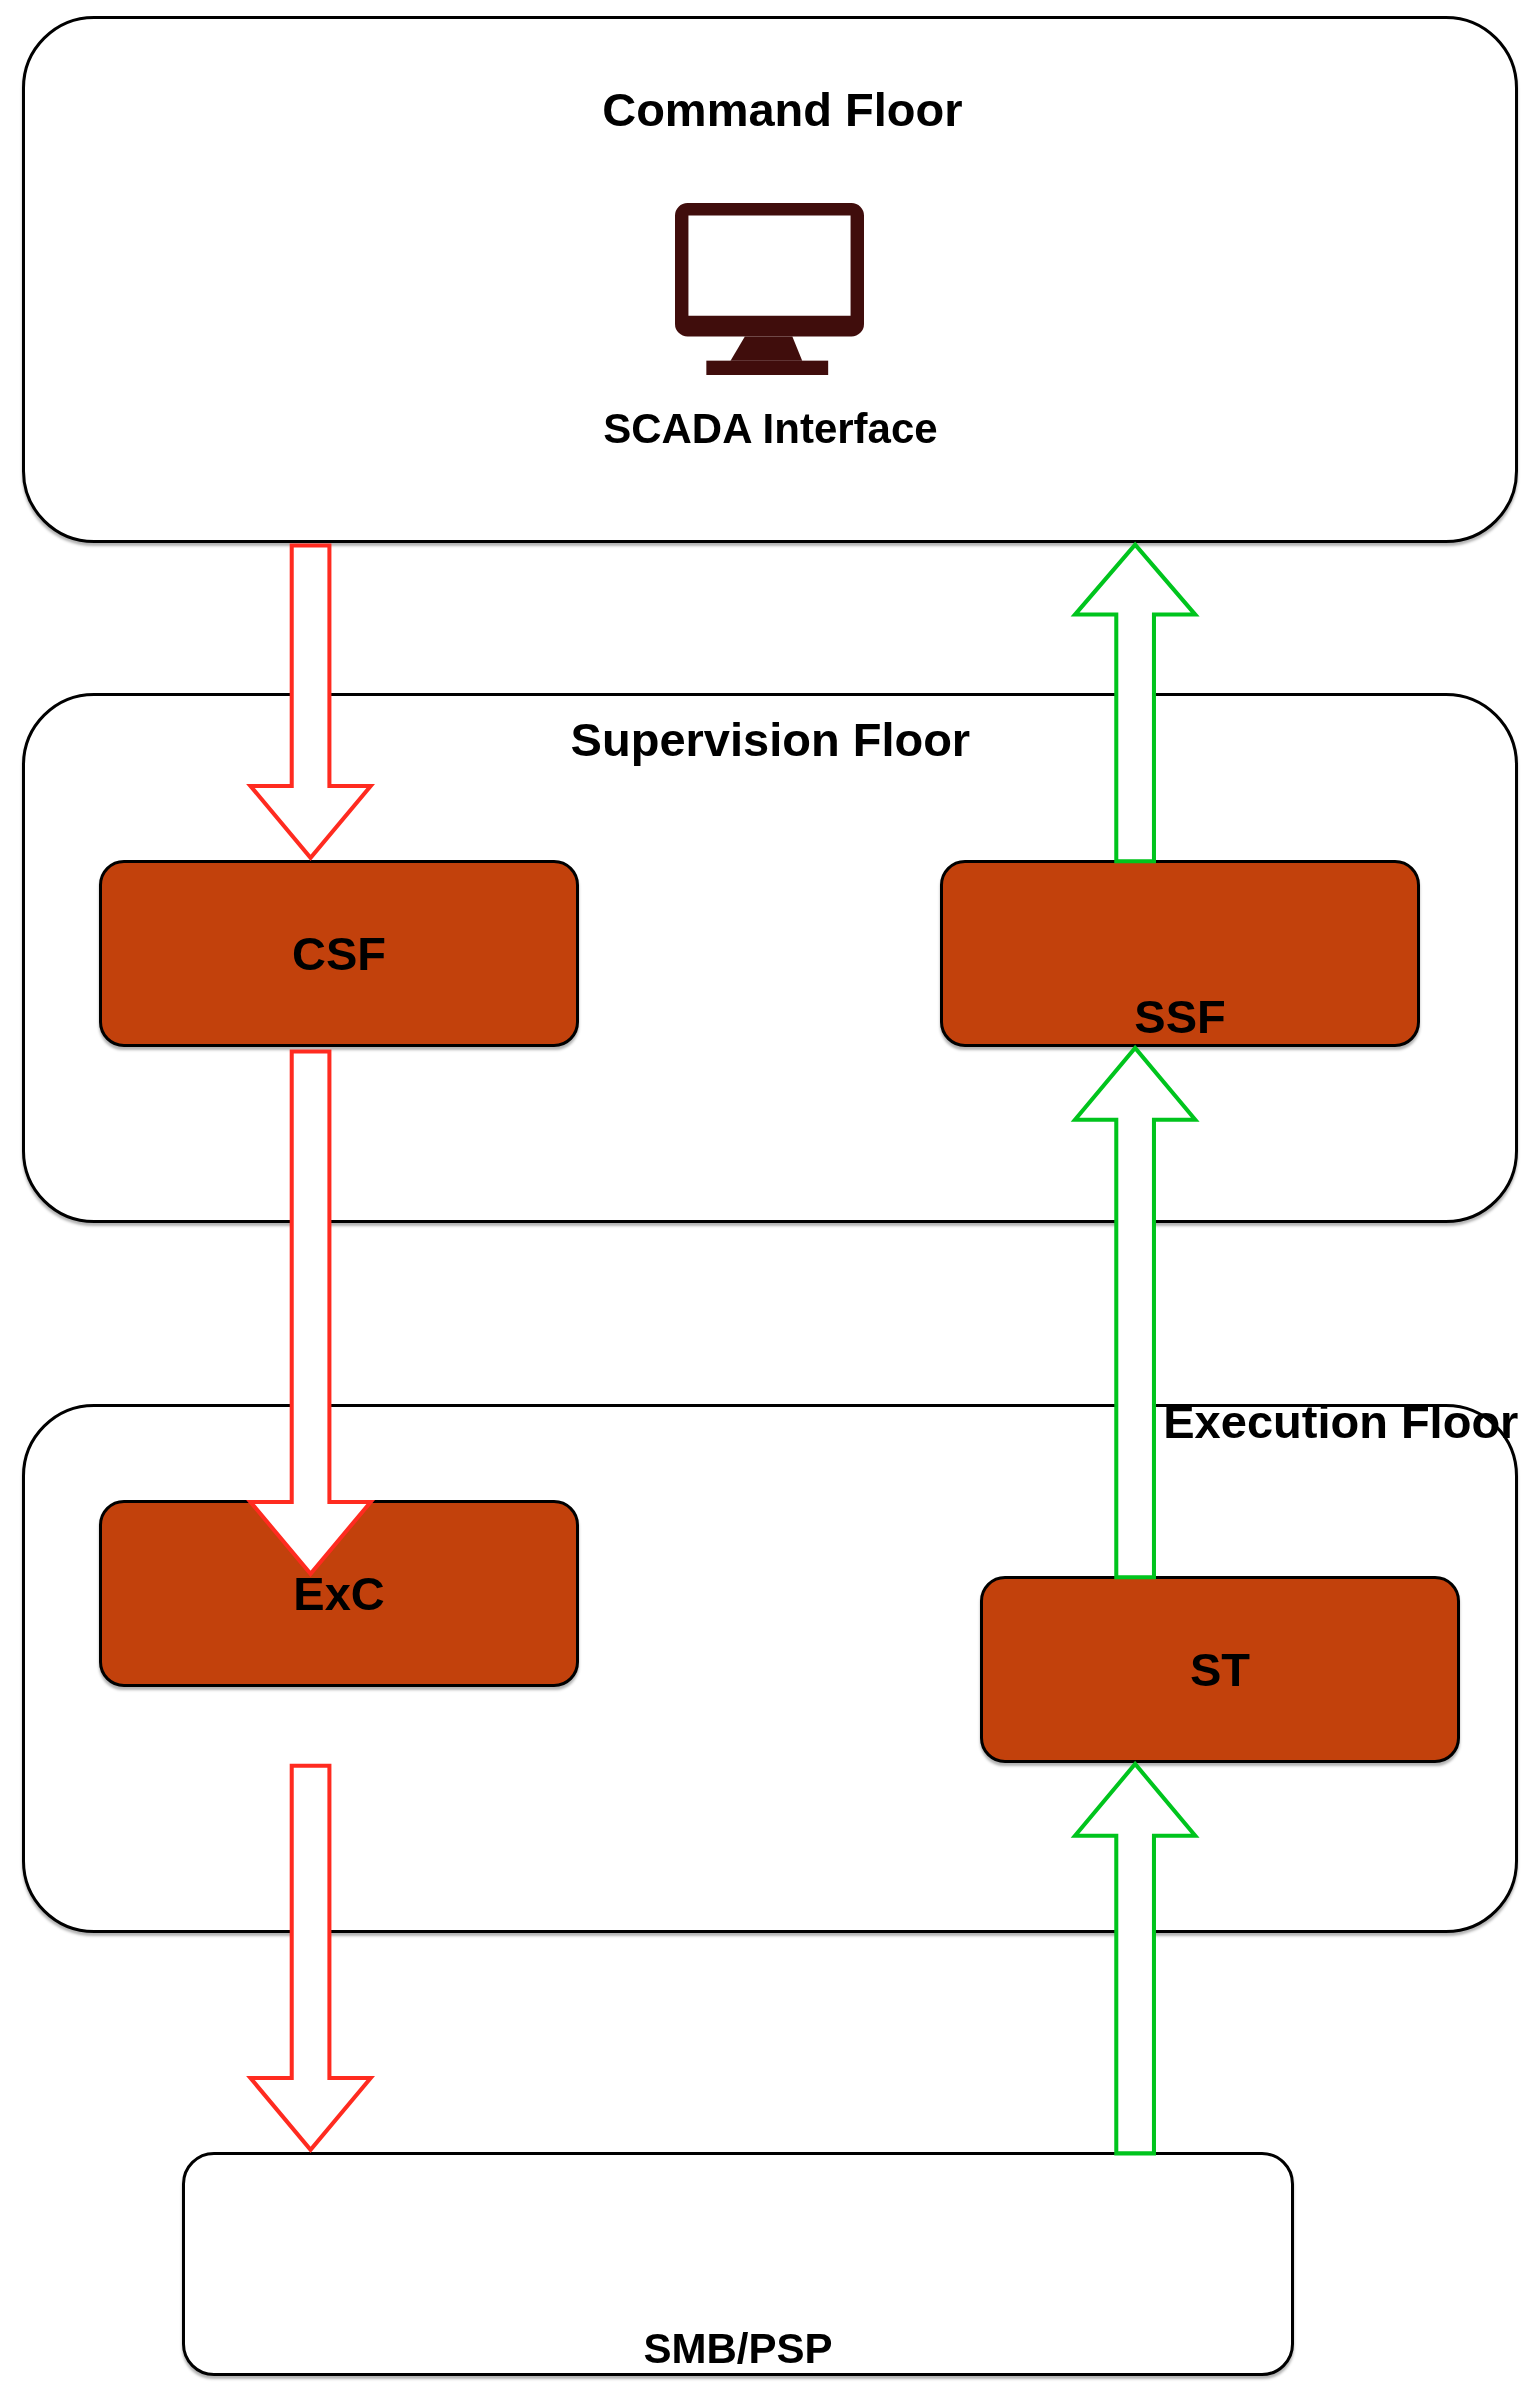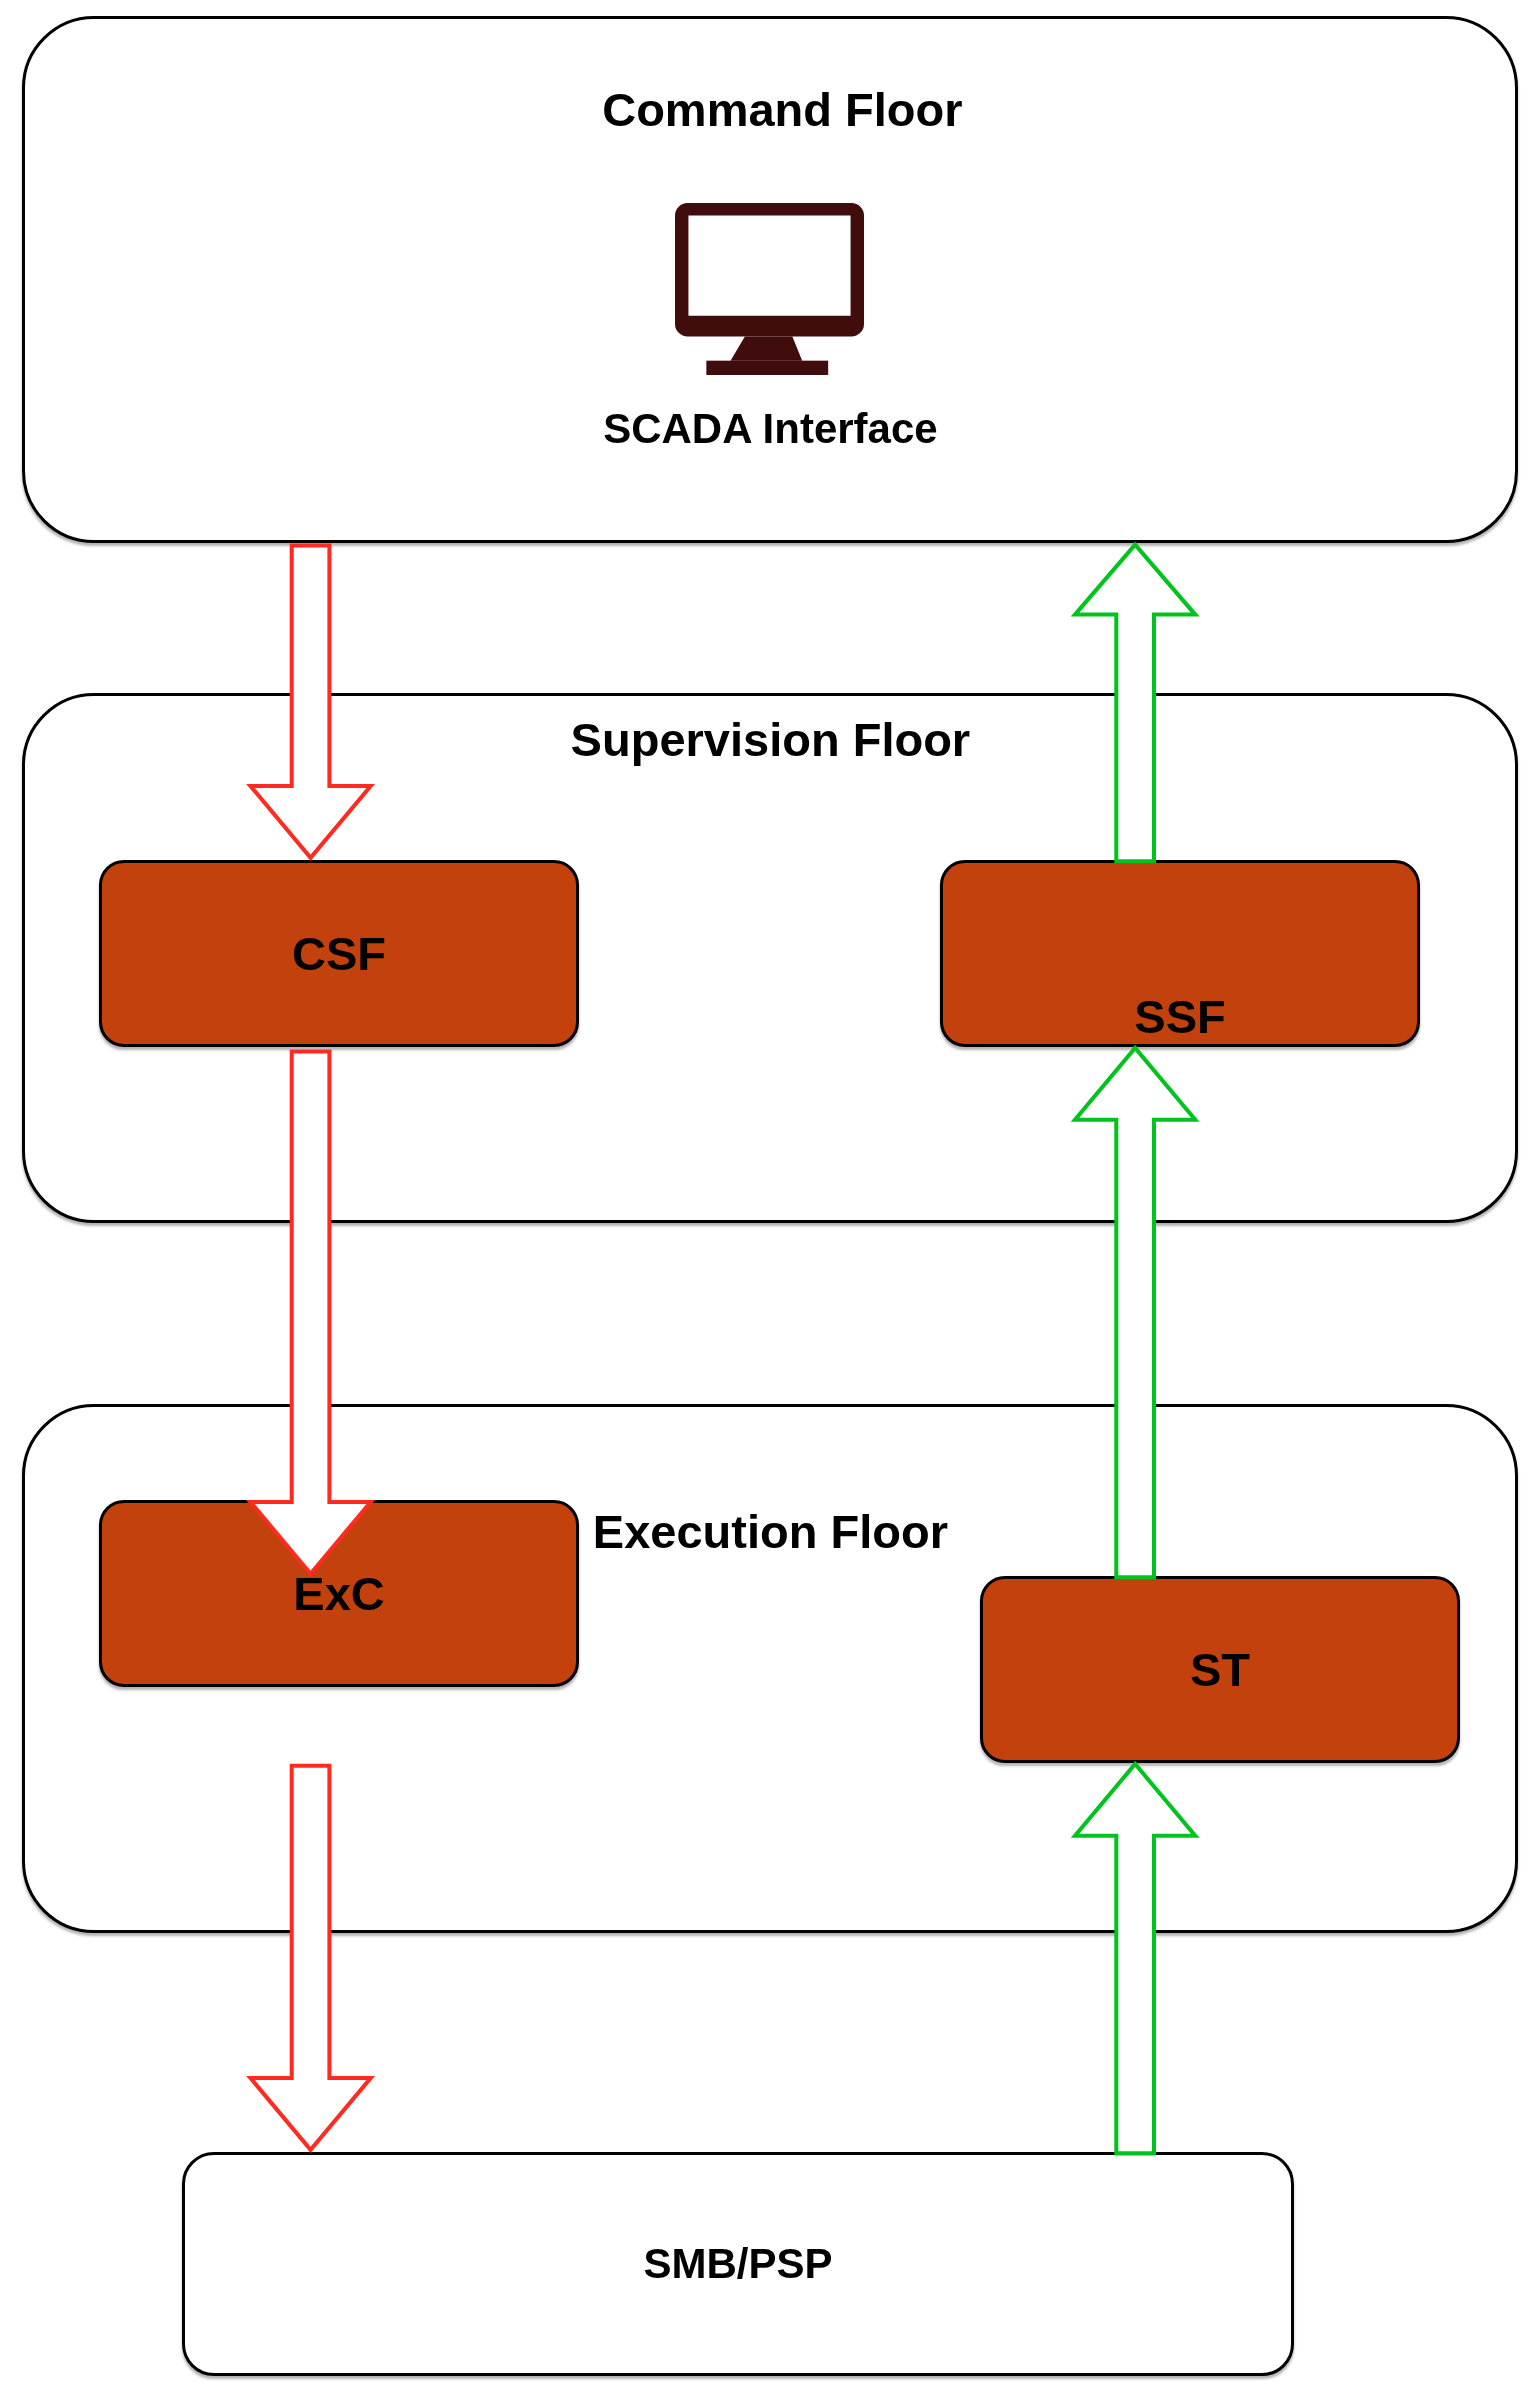--- a/index.html
+++ b/index.html
@@ -24,34 +24,34 @@
   #command-floor    { left: 22.4px;  top: 16px;   width: 1496px; height: 527px; }
   #supervision-floor{ left: 22.4px;  top: 693px;  width: 1496px; height: 530px; }
   #execution-floor  { left: 22.4px;  top: 1404px; width: 1496px; height: 529px; }
   .bottom-box {
     position: absolute;
     left: 182px; top: 2152px; width: 1112px; height: 224px;
     background: #ffffff;
     border: 3.6px solid #000000;
     border-radius: 32px;
     box-shadow: 0 3.6px 2.7px -0.9px rgba(0,0,0,0.30);
-    display: flex; align-items: center; justify-content: center;
+    display: flex; align-items: flex-end; justify-content: center;
     font-size: 42px;
   }
   .title {
     position: absolute;
     left: 22.4px; width: 1496px; height: 54px;
     line-height: 54px;
     text-align: center;
     font-size: 47px;
   }
   #command-title     { top: 83px; margin-left: 12px;  }
   #scada-label       { top: 402px; font-size: 42px; }
   #supervision-title { top: 713px; }
-  #execution-title   { top: 1505px; }
+  #execution-title   { top: 1395px; text-align: right; }
   .node {
     position: absolute;
     width: 480px; height: 187px;
     background: #c2410c;
     border: 3.6px solid #000000;
     border-radius: 25px;
     box-shadow: 0 3.6px 2.7px -0.9px rgba(0,0,0,0.30);
     display: flex; align-items: center; justify-content: center;
     font-size: 47px;
   }

